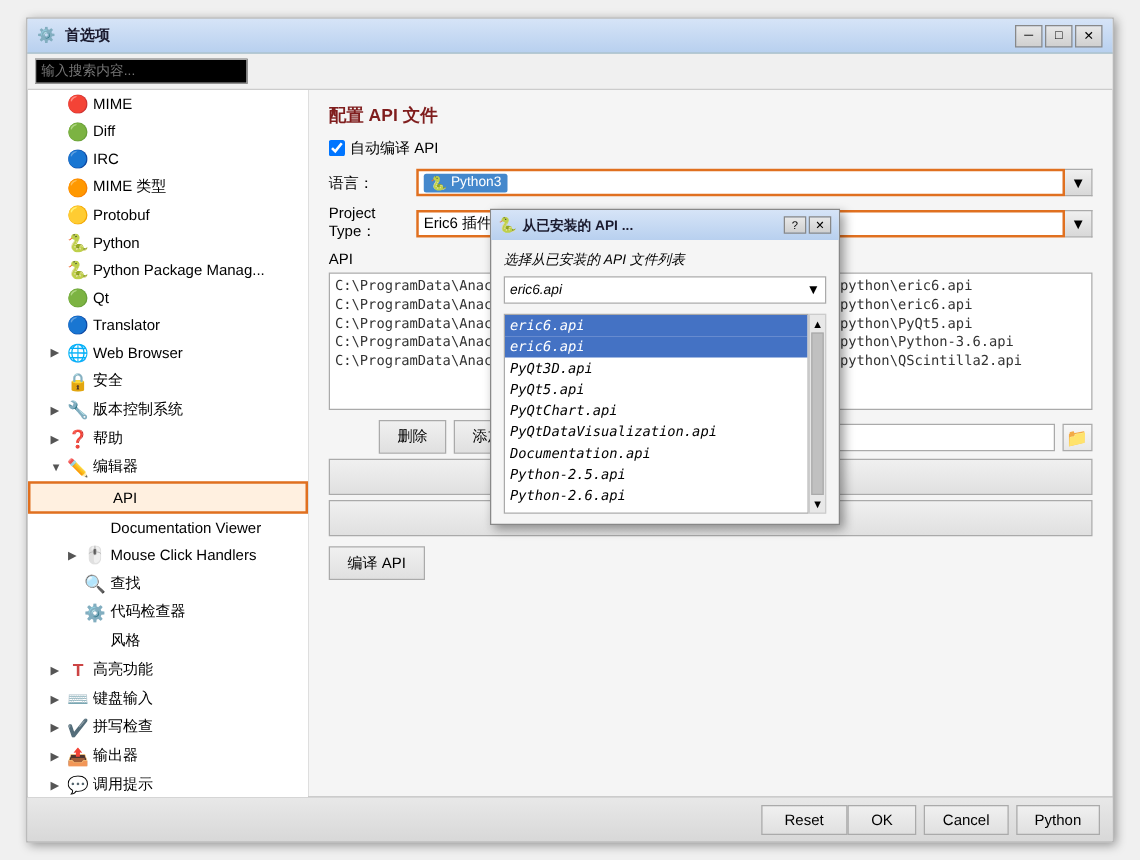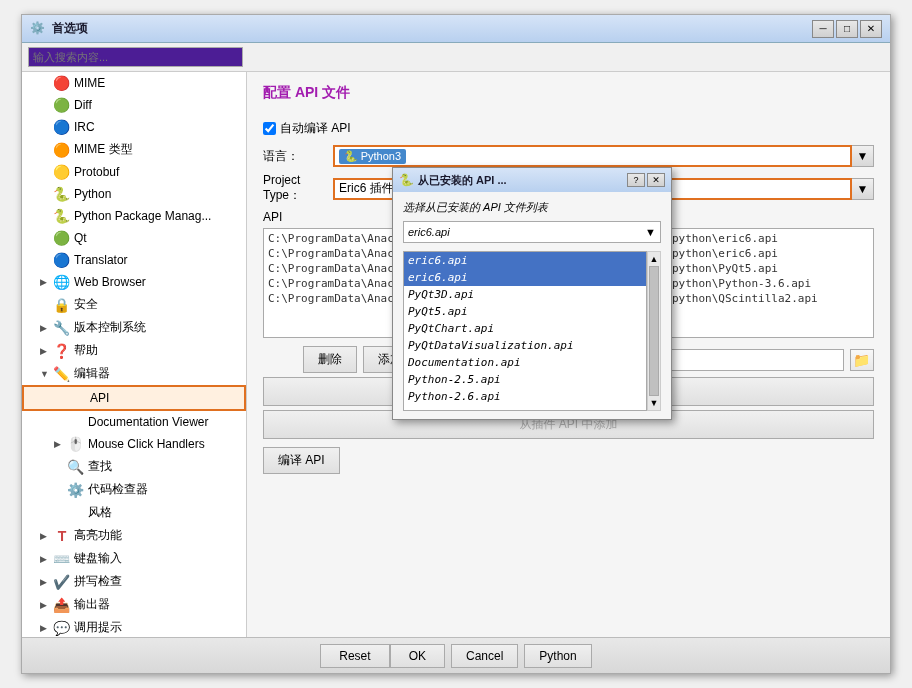--- a/index.html
+++ b/index.html
@@ -71,24 +71,24 @@
     }
 
     .search-bar {
       padding: 4px 6px;
       background: #f0f0f0;
       border-bottom: 1px solid #ccc;
       flex-shrink: 0;
     }
 
     .search-input {
-      width: 215px;
+      width: 170px;
       height: 20px;
       border: 1px solid #aaa;
-      background: #4c1d95;
+      background: #000000;
       padding: 2px 4px;
       font-size: 11px;
       color: #888;
     }
 
     .main-content {
       display: flex;
       flex: 1;
       overflow: hidden;
     }
@@ -140,22 +140,22 @@
       flex: 1;
       padding: 12px 16px;
       overflow-y: auto;
       background: #f5f5f5;
       position: relative;
     }
 
     .panel-title {
       font-size: 14px;
       font-weight: bold;
-      margin-bottom: 18px;
-      color: #a21caf;
+      margin-bottom: 8px;
+      color: #7f1d1d;
     }
 
     .config-row {
       display: flex;
       align-items: center;
       margin-bottom: 8px;
       gap: 8px;
     }
 
     .checkbox-label {
@@ -251,21 +251,21 @@
     .compile-row {
       margin-top: 8px;
     }
 
     .bottom-bar {
       height: 36px;
       background: linear-gradient(to bottom, #e8e8e8, #d8d8d8);
       border-top: 1px solid #bbb;
       display: flex;
       align-items: center;
-      justify-content: center;
+      justify-content: flex-end;
       padding: 0 10px;
       flex-shrink: 0;
     }
 
     .bottom-right {
       display: flex;
       gap: 6px;
     }
 
     .btn-ok {

